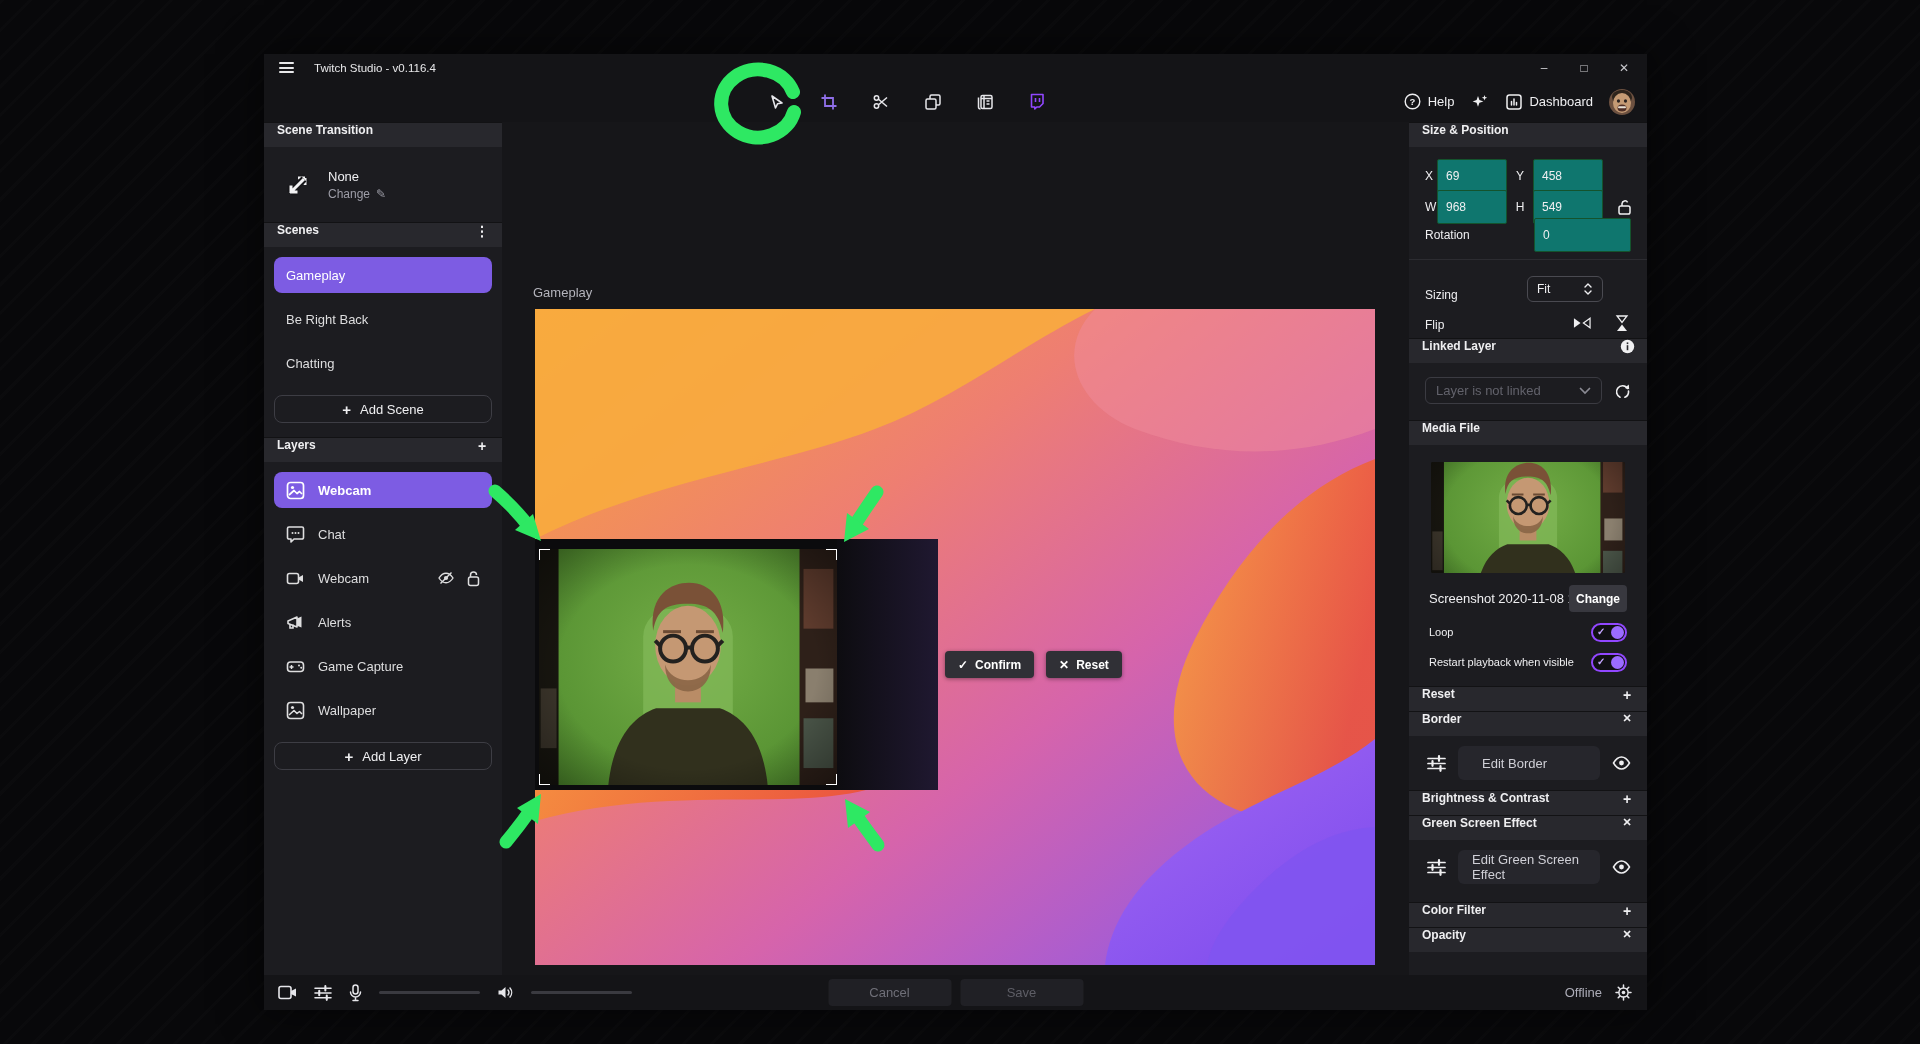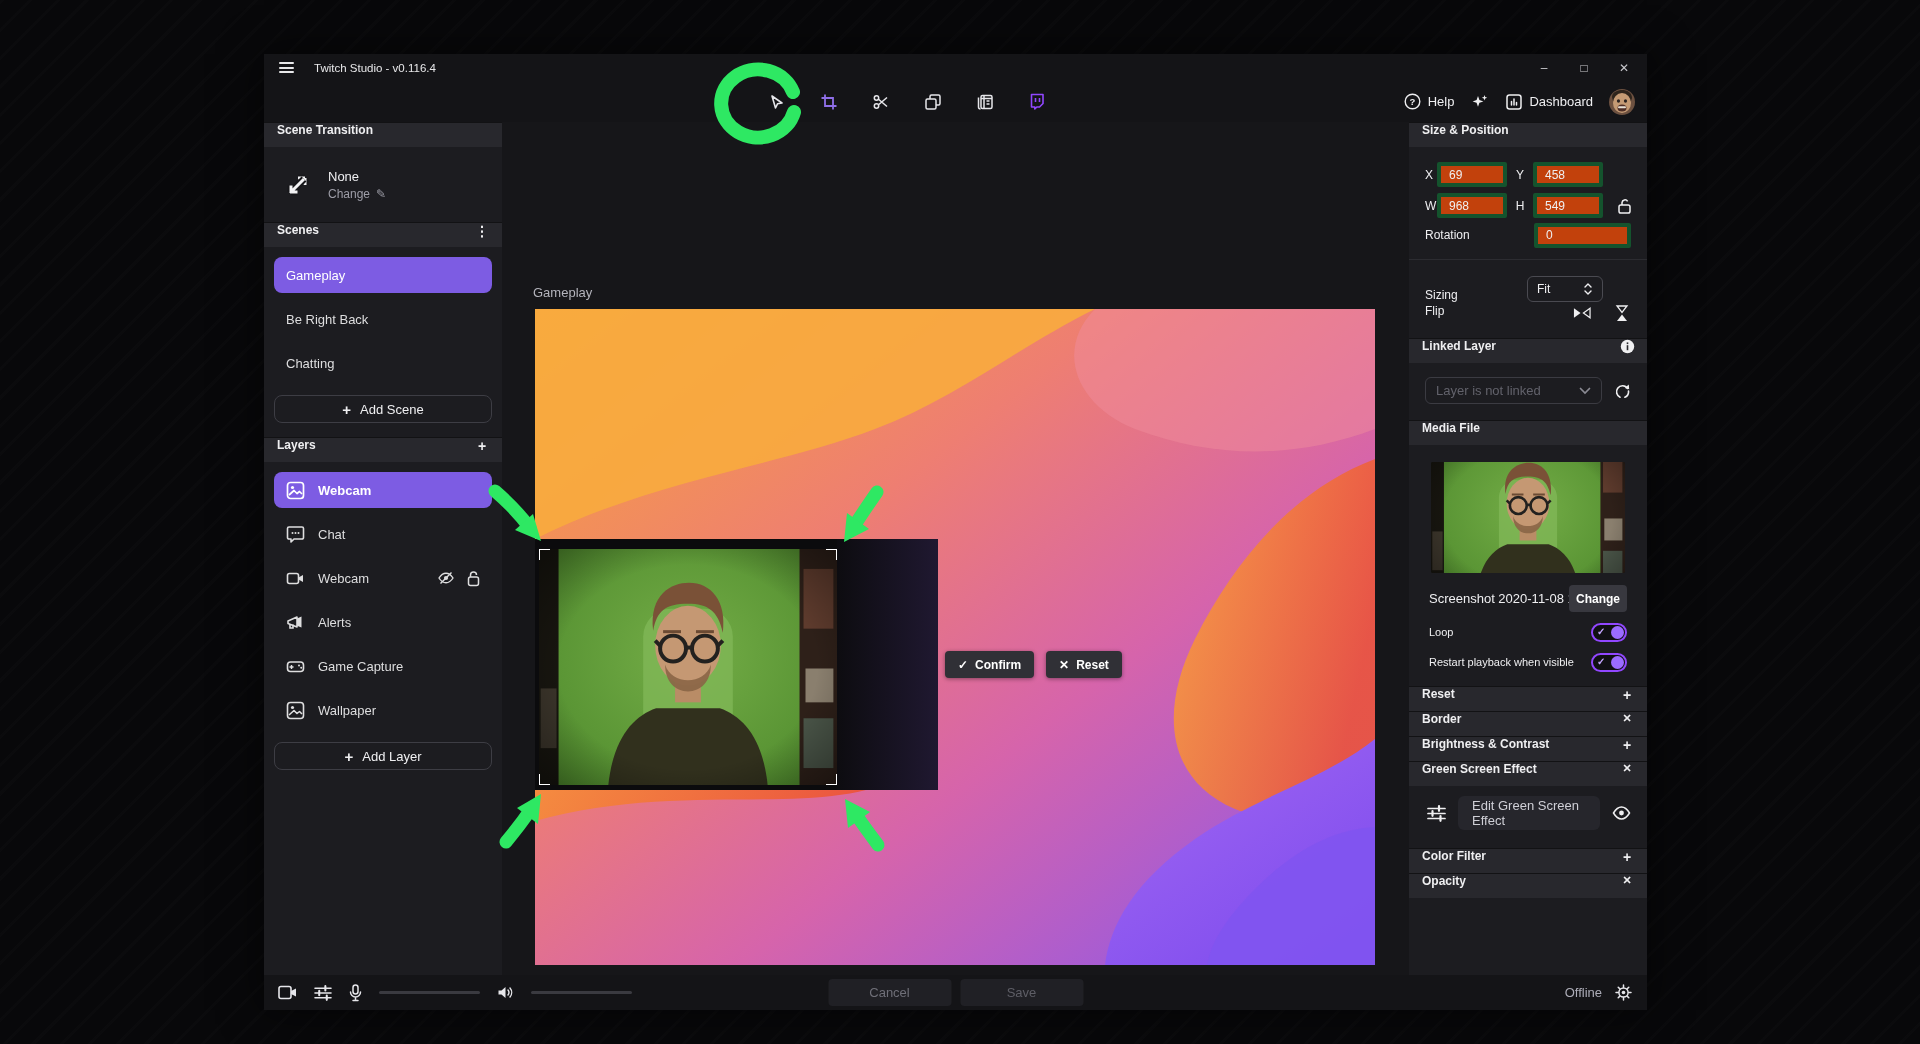--- a/index.html
+++ b/index.html
@@ -70,33 +70,33 @@
   .handle { position:absolute; width:12px; height:12px; }
   .handle.tl { left:-1px; top:-1px; border-left:2px solid #fff; border-top:2px solid #fff; }
   .handle.tr { right:-1px; top:-1px; border-right:2px solid #fff; border-top:2px solid #fff; }
   .handle.bl { left:-1px; bottom:-1px; border-left:2px solid #fff; border-bottom:2px solid #fff; }
   .handle.br { right:-1px; bottom:-1px; border-right:2px solid #fff; border-bottom:2px solid #fff; }
   .crop-actions { position:absolute; left:443px; top:529px; display:flex; gap:12px; }
   .crop-btn { height:27px; background:#303036; border-radius:4px; display:flex; align-items:center;
     gap:7px; padding:0 13px; font-size:12px; font-weight:bold; color:#fff; cursor:pointer;
     box-shadow:0 1px 4px rgba(0,0,0,.4); }
   .rp-label { font-size:12px; color:#efeff1; }
-  .num-input { background:#c2410c; border:4px solid #14532d; border-radius:2px; height:25px;
+  .num-input { background:#0f766e; border:1px solid #14532d; border-radius:2px; height:34px;
     color:#efeff1; font-size:12px; font-family:"Liberation Sans",sans-serif; padding:0 8px; outline:none; }
   .grid-xy { display:grid; grid-template-columns:12px 70px 26px 70px 1fr; align-items:center;
     margin:0 16px; height:31px; }
   .grid-xy .num-input { width:70px; }
   .lock-cell { display:flex; justify-content:flex-end; cursor:pointer; }
   .rot-row { margin:0 16px 0; height:28px; display:flex; align-items:center; justify-content:space-between; }
   .rot-row .num-input { width:97px; }
   .divider { height:1px; background:#2c2c31; margin:10px 0; flex:none; }
   .sizing-row { margin:2px 16px 0; height:30px; display:flex; align-items:flex-end; }
   .dropdown-sm { margin-left:auto; margin-right:28px; width:76px; height:26px; border:1px solid #4a4a51;
     border-radius:6px; display:flex; align-items:center; padding:0 9px; color:#efeff1; font-size:12px; cursor:pointer; }
-  .flip-row { margin:2px 16px 6px; height:28px; display:flex; align-items:flex-start; }
+  .flip-row { margin:2px 16px 6px; height:28px; display:flex; align-items:flex-end; }
   .flip-icons { margin-left:auto; display:flex; gap:22px; align-items:center; }
   .flip-icons .tool { width:18px; height:18px; }
   .linked-row { margin:14px 16px 16px; display:flex; align-items:center; gap:12px; }
   .dropdown-lg { flex:1; height:27px; border:1px solid #3b3b42; border-radius:6px; display:flex;
     align-items:center; padding:0 10px; color:#62626b; font-size:13px; cursor:pointer; }
   .thumb { margin:17px auto 0; width:194px; height:111px; border-radius:2px; overflow:hidden;
     cursor:pointer; flex:none; }
   .thumb svg { width:100%; height:100%; display:block; }
   .file-row { margin:12px 20px 0; display:flex; align-items:center; height:27px; flex:none; }
   .file-name { flex:1; font-size:13px; color:#efeff1; white-space:nowrap; overflow:hidden; }
@@ -547,20 +547,37 @@
       </div>
 
       <div class="hdr mt-14">
         <span>Reset</span>
         <span class="hdr-act">+</span>
       </div>
       <div class="hdr">
         <span>Border</span>
         <span class="hdr-act" style="font-size:11px;">✕</span>
       </div>
+      <div class="edit-row">
+        <span class="sq-icon-btn">
+          <svg width="19" height="17" viewBox="0 0 19 17" stroke="#efeff1" stroke-width="1.7" stroke-linecap="round">
+              <path d="M1,3.5 H18 M1,8.5 H18 M1,13.5 H18"></path>
+              <path d="M12,1.2 V5.8 M5.5,6.2 V10.8 M13.5,11.2 V15.8" stroke-width="2.2"></path>
+            </svg>
+        </span>
+        <div class="edit-field">
+          <span>Edit Border</span>
+        </div>
+        <span class="eye-btn">
+          <svg width="19" height="14" viewBox="0 0 19 14">
+              <path d="M1.5,7 C4,2.8 6.6,1 9.5,1 C12.4,1 15,2.8 17.5,7 C15,11.2 12.4,13 9.5,13 C6.6,13 4,11.2 1.5,7 Z" fill="none" stroke="#efeff1" stroke-width="1.5"></path>
+              <circle cx="9.5" cy="7" r="2.4" fill="#efeff1"></circle>
+            </svg>
+        </span>
+      </div>
 
       <div class="hdr">
         <span>Brightness &amp; Contrast</span>
         <span class="hdr-act">+</span>
       </div>
       <div class="hdr">
         <span>Green Screen Effect</span>
         <span class="hdr-act" style="font-size:11px;">✕</span>
       </div>
       <div class="edit-row">

